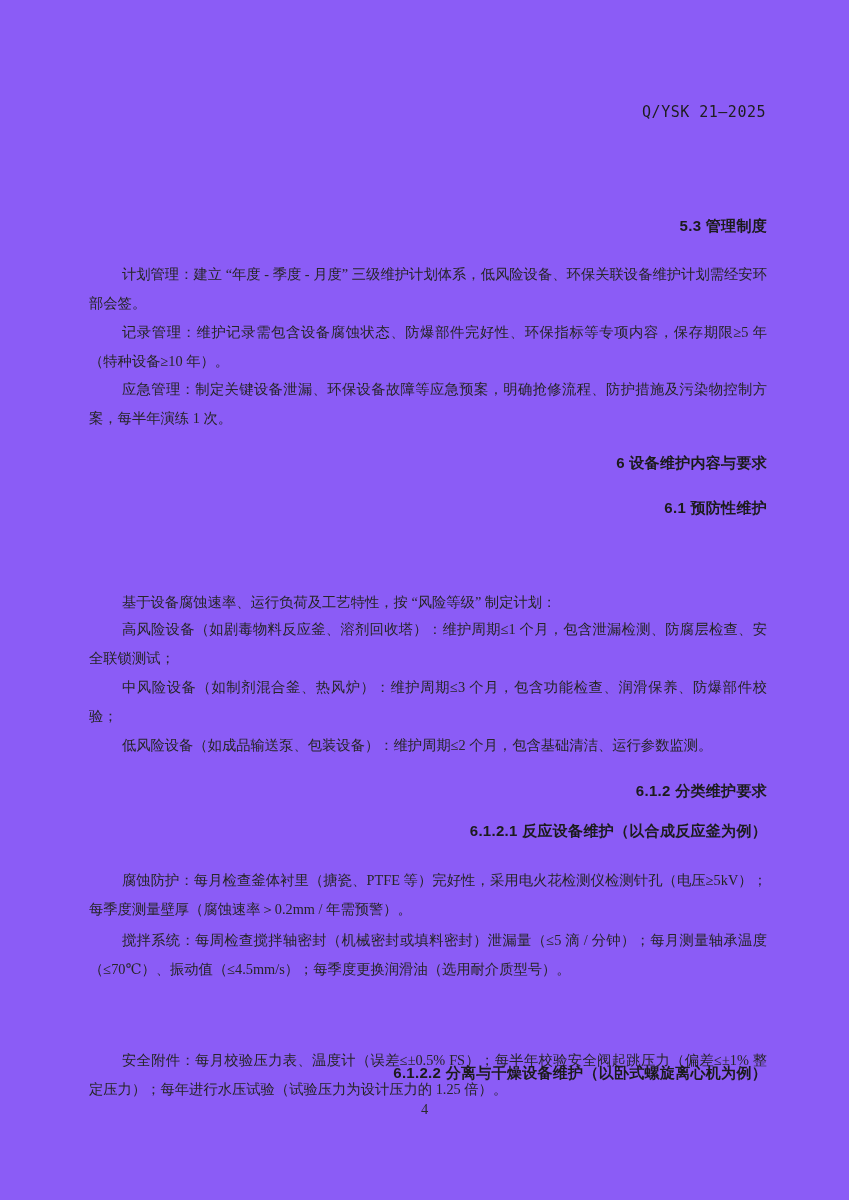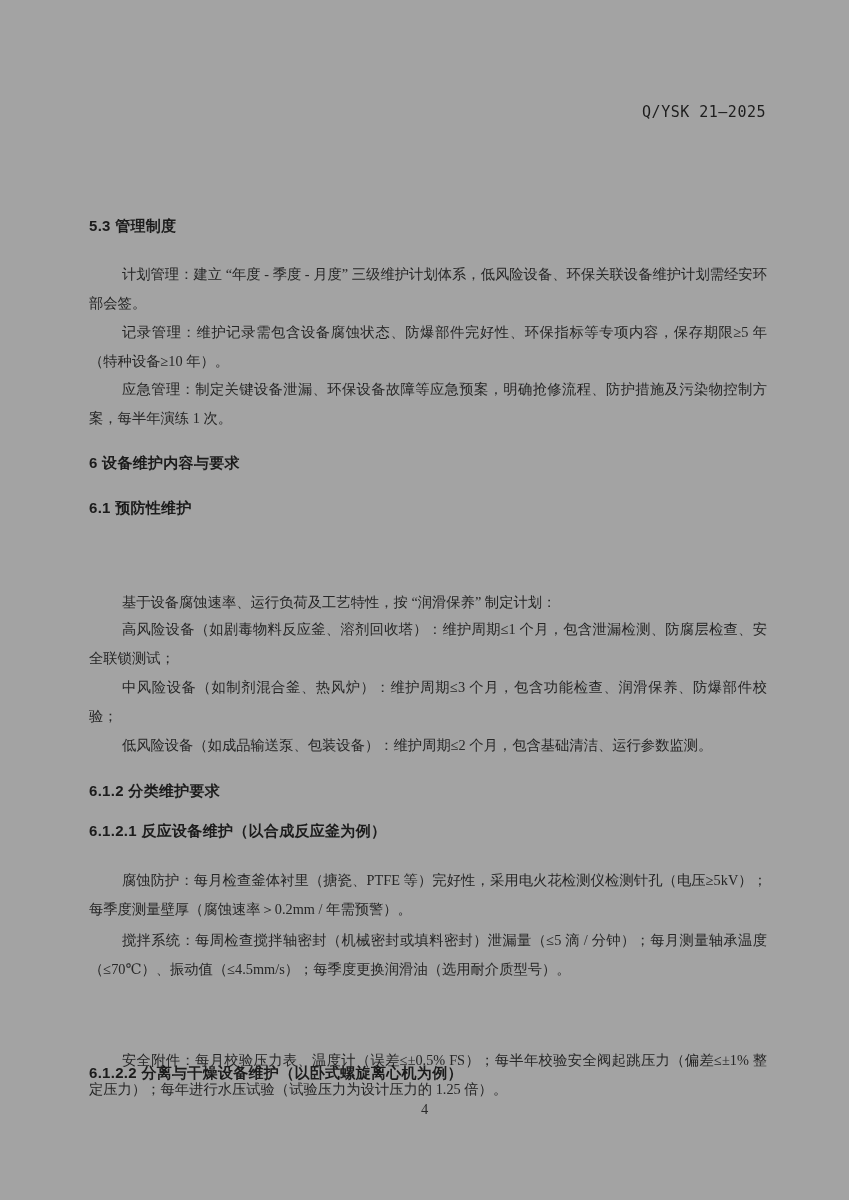--- a/index.html
+++ b/index.html
@@ -5,21 +5,21 @@
   html, body {
     margin: 0;
     padding: 0;
     background: #e9e9e9;
   }
   .page {
     position: relative;
     width: 849px;
     height: 1200px;
     margin: 0 auto;
-    background: #a3a3a3;
+    background: #8b5cf6;
     overflow: hidden;
     color: #222222;
     font-family: "Liberation Serif", "DejaVu Serif", serif;
   }
   .doc-header {
     position: absolute;
     top: 103px;
     right: 83px;
     font-family: "DejaVu Sans Mono", "Liberation Mono", monospace;
     font-size: 15px;
@@ -38,20 +38,21 @@
     text-indent: 2.3em;
     color: #262626;
   }
   .h {
     font-family: "Liberation Sans", "DejaVu Sans", sans-serif;
     font-weight: 700;
     font-size: 15px;
     line-height: 22px;
     color: #1b1b1b;
     letter-spacing: 0.3px;
+    text-align: right;
   }
   .page-number {
     position: absolute;
     top: 1101px;
     left: 0;
     width: 849px;
     text-align: center;
     font-size: 14.5px;
     color: #2a2a2a;
   }
@@ -69,21 +70,21 @@
 
   <div class="blk para" style="top:318px">记录管理：维护记录需包含设备腐蚀状态、防爆部件完好性、环保指标等专项内容，保存期限≥5 年（特种设备≥10 年）。</div>
 
   <div class="blk para" style="top:375px">应急管理：制定关键设备泄漏、环保设备故障等应急预案，明确抢修流程、防护措施及污染物控制方案，每半年演练 1 次。</div>
 
   <div class="blk h" style="top:452px">6 设备维护内容与要求</div>
 
   <div class="blk h" style="top:497px">6.1 预防性维护</div>
 
 
-  <div class="blk para" style="top:588px">基于设备腐蚀速率、运行负荷及工艺特性，按 “润滑保养” 制定计划：</div>
+  <div class="blk para" style="top:588px">基于设备腐蚀速率、运行负荷及工艺特性，按 “风险等级” 制定计划：</div>
 
   <div class="blk para" style="top:615px">高风险设备（如剧毒物料反应釜、溶剂回收塔）：维护周期≤1 个月，包含泄漏检测、防腐层检查、安全联锁测试；</div>
 
   <div class="blk para" style="top:673px">中风险设备（如制剂混合釜、热风炉）：维护周期≤3 个月，包含功能检查、润滑保养、防爆部件校验；</div>
 
   <div class="blk para" style="top:731px">低风险设备（如成品输送泵、包装设备）：维护周期≤2 个月，包含基础清洁、运行参数监测。</div>
 
   <div class="blk h" style="top:780px">6.1.2 分类维护要求</div>
 
   <div class="blk h" style="top:820px">6.1.2.1 反应设备维护（以合成反应釜为例）</div>

